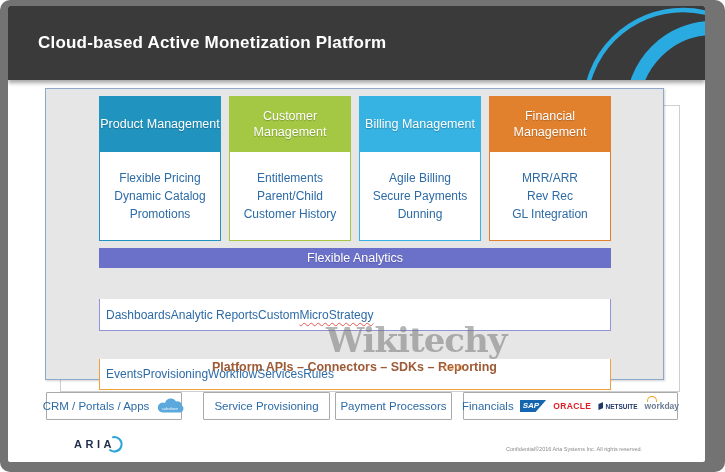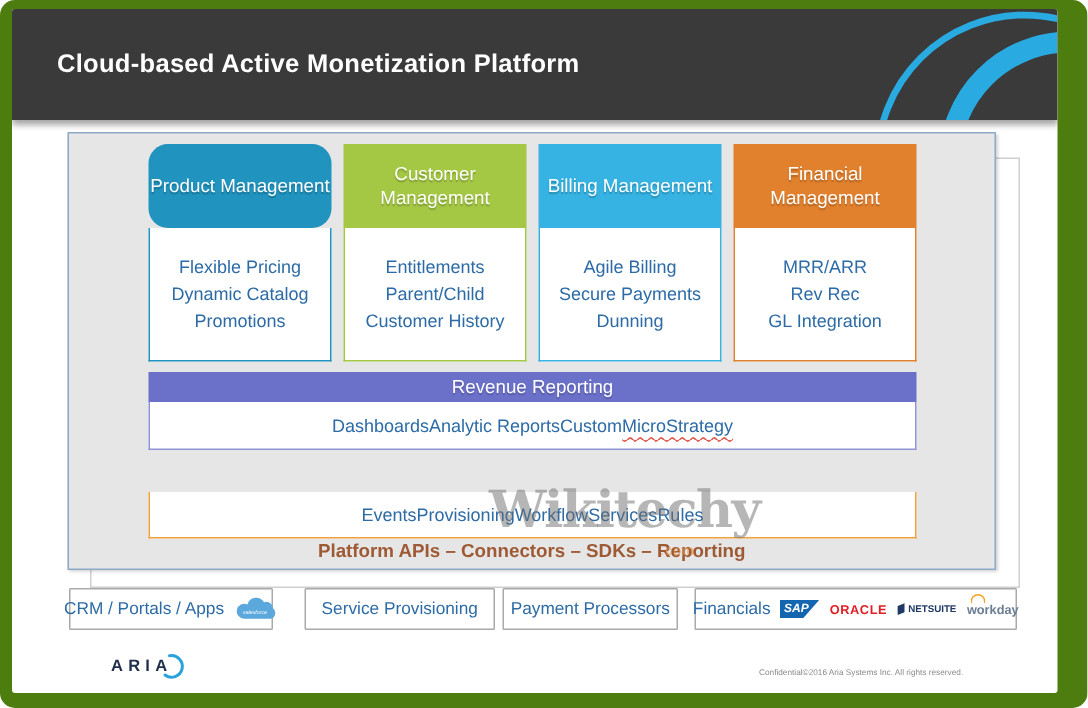--- a/index.html
+++ b/index.html
@@ -1,19 +1,19 @@
 <!DOCTYPE html>
 <html><head>
 <meta charset="utf-8">
 <style>
   html,body { margin:0; padding:0; background:#ffffff; }
   body { width:725px; height:472px; font-family:"Liberation Sans", sans-serif; position:relative; }
 
   .stage { position:absolute; left:0; top:0; width:725px; height:472px;
-           background:#4d7c0f; border-radius:10px; overflow:hidden; }
+           background:#737373; border-radius:10px; overflow:hidden; }
   .slide { position:absolute; left:8px; top:6px; width:697px; height:456px;
            background:#ffffff; border-radius:2px; overflow:hidden; }
 
   
   .top-bar { position:absolute; left:0; top:0; width:100%; height:74px;
              background:#3a3a3a; box-shadow:0 3px 4px rgba(0,0,0,.35); overflow:hidden; }
   .top-bar h1 { position:absolute; left:30px; top:50%; transform:translateY(-50%);
                 margin:0; color:#ffffff; font-size:17px; font-weight:bold; letter-spacing:.2px; }
   .arcs { position:absolute; right:0; top:0; width:140px; height:74px; }
 
@@ -27,32 +27,32 @@
 
   .cols { position:absolute; left:53px; right:52px; top:7px; height:145px; display:flex; gap:8px; }
   .col { flex:1; display:flex; flex-direction:column; min-width:0; }
   .col-head { height:56px; display:flex; align-items:center; justify-content:center; text-align:center;
               color:#ffffff; font-size:12.5px; line-height:1.3; text-shadow:0 1px 1px rgba(0,0,0,.25); }
   .col-body { flex:1; background:#ffffff; border:1px solid; border-top:none;
               display:flex; flex-direction:column; align-items:center; justify-content:center;
               color:#2d6ba6; font-size:12px; line-height:1.5; text-align:center; }
   .b0 { border-color:#2093bf; } .b1 { border-color:#a4c844; }
   .b2 { border-color:#36b3e3; } .b3 { border-color:#e2812d; }
-  .c0 { background:#2093bf;border-radius:13px; } .c1 { background:#a4c844; }
+  .c0 { background:#2093bf; } .c1 { background:#a4c844; }
   .c2 { background:#36b3e3; } .c3 { background:#e2812d; }
 
   .band-head { position:absolute; left:53px; right:52px; color:#ffffff; font-size:12.5px;
                display:flex; align-items:center; justify-content:center;
                text-shadow:0 1px 1px rgba(0,0,0,.2); }
   .bh-analytics { top:159px; height:20px; background:#6b70c9; }
   .bh-orch      { top:217px; height:22px; background:#f59b25; }
 
   .band-row { position:absolute; left:53px; right:52px; background:#ffffff;
-              display:flex; align-items:center; justify-content:center;
-              color:#2d6ba6; font-size:12px; padding:0 6px; }
+              display:flex; align-items:center; justify-content:flex-start;
+              color:#2d6ba6; font-size:12px; padding:0 6px;margin-top:31px; }
   .br-analytics { top:179px; height:31px; border:1px solid #9094d6; border-top:none; }
   .br-orch      { top:239px; height:30px; border:1px solid #f0a13c; border-top:none; }
   .wavy { text-decoration:underline; text-decoration-style:wavy; text-decoration-color:#e2574c;
           text-decoration-thickness:1px; text-underline-offset:3px; }
 
   .platform-line { position:absolute; left:0; right:0; top:271px; text-align:center;
                    color:#9d5a35; font-size:12.5px; font-weight:600; }
 
   
   .int-box { position:absolute; top:386px; height:28px; background:#ffffff;
@@ -136,21 +136,21 @@
         <div class="col">
           <div class="col-head c3" style="background-color: rgb(226, 129, 45);">Financial Management</div>
           <div class="col-body b3">
             <div>MRR/ARR</div>
             <div>Rev Rec</div>
             <div>GL Integration</div>
           </div>
         </div>
       </div>
 
-      <div class="band-head bh-analytics" style="background-color: rgb(107, 112, 201);">Revenue Reporting</div>
+      <div class="band-head bh-analytics" style="background-color: rgb(107, 112, 201);">Flexible Analytics</div>
       <div class="band-row br-analytics">
         <span>Dashboards</span>
         <span>Analytic Reports</span>
         <span>Custom</span>
         <span class="wavy">MicroStrategy</span>
       </div>
 
       <div class="band-row br-orch">
         <span>Events</span>
         <span>Provisioning</span>

